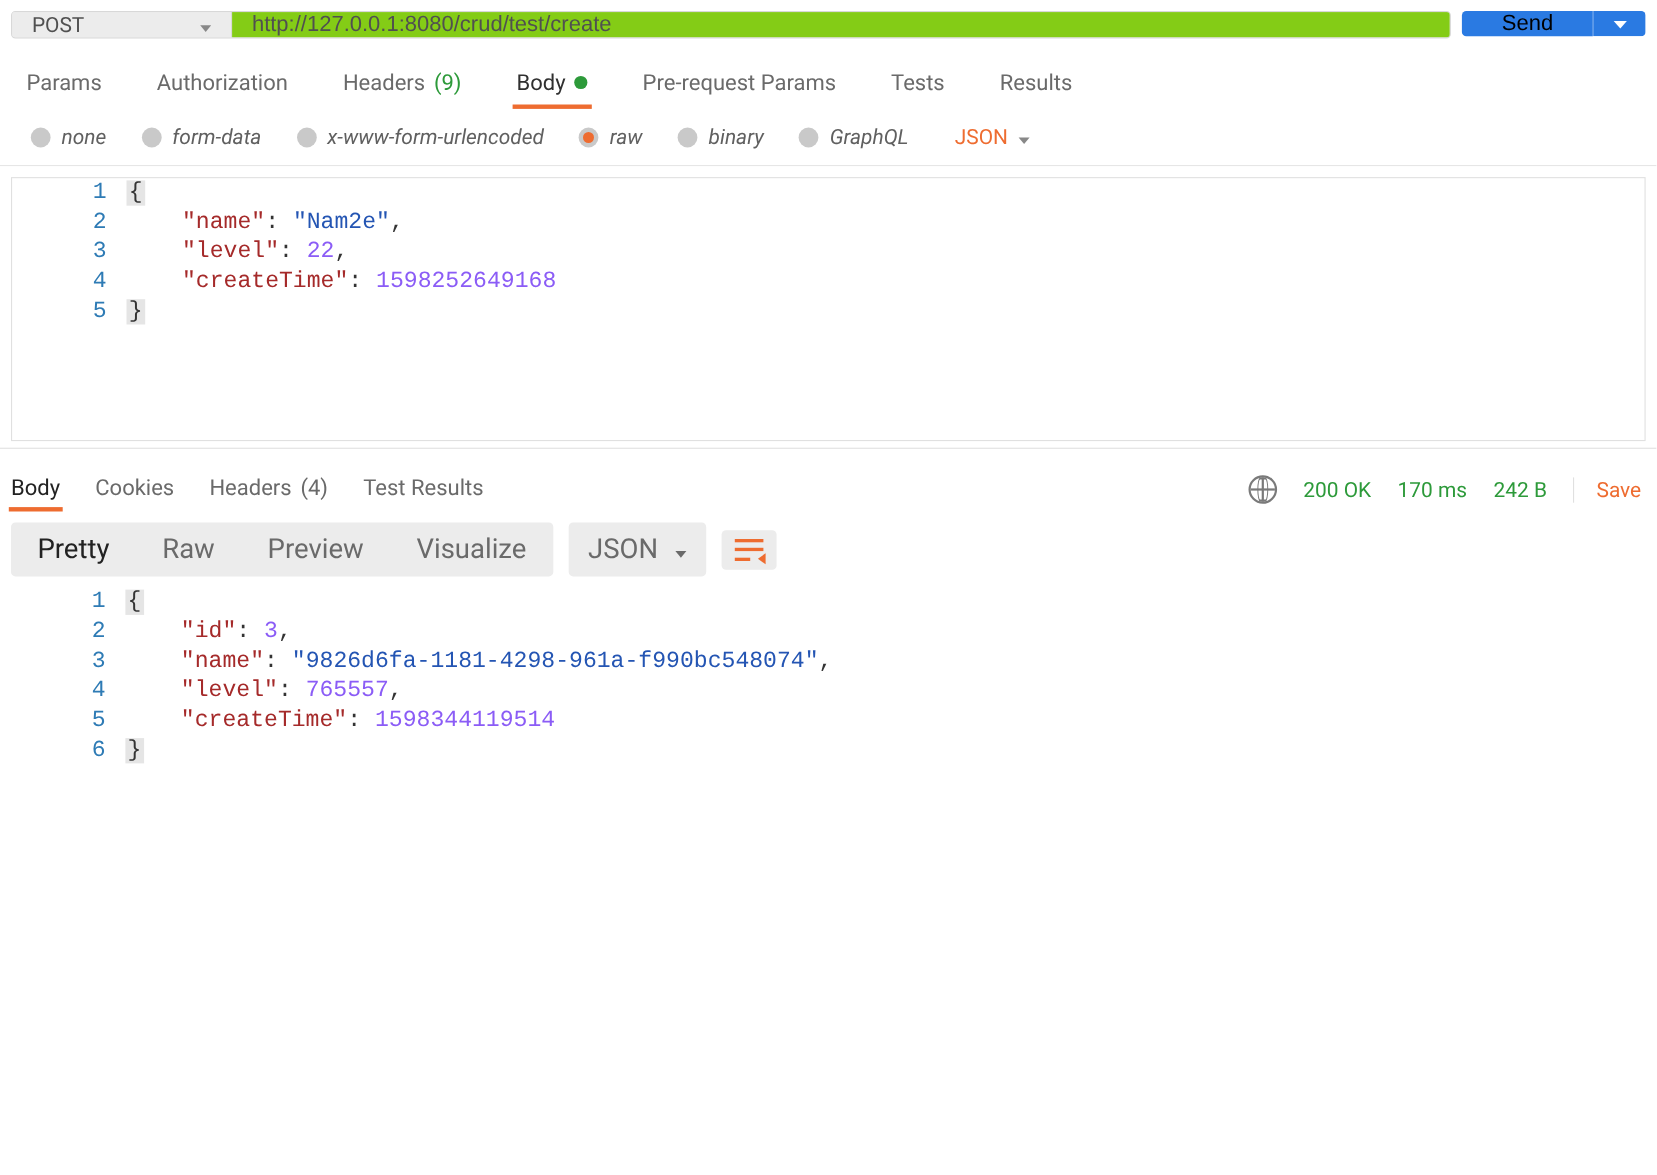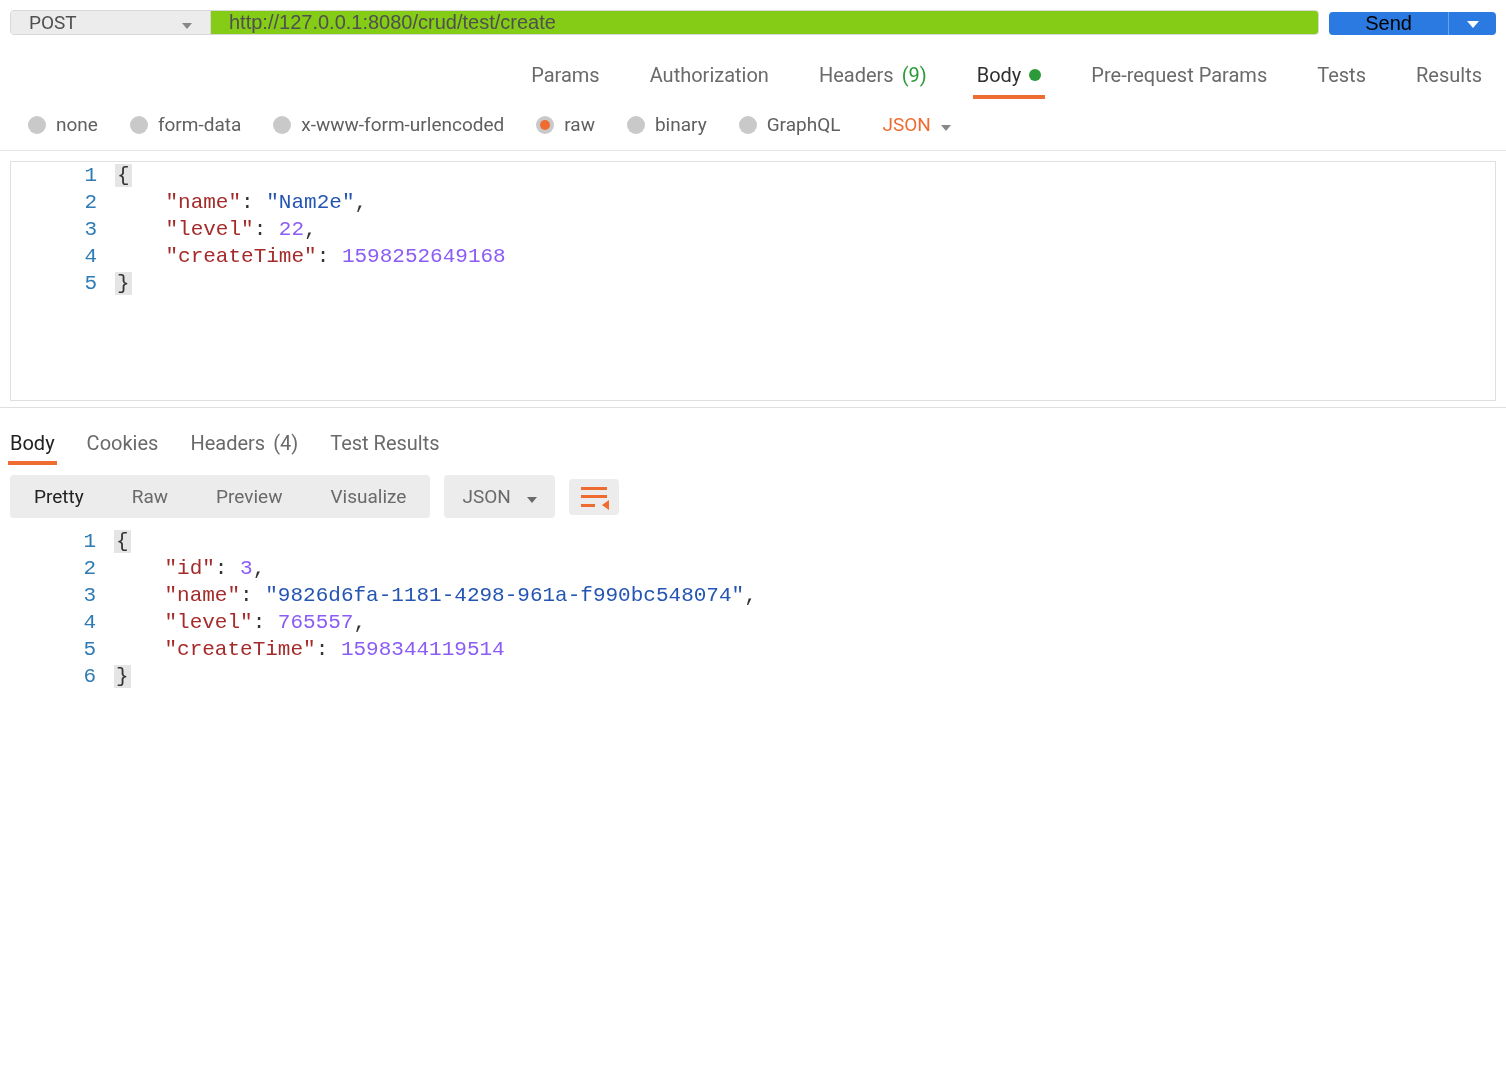--- a/index.html
+++ b/index.html
@@ -10,21 +10,21 @@
     background: #fff;
     width: 1506px;
   }
   .container { padding: 0; }
 
   
   .request-bar {
     display: flex;
     gap: 10px;
     padding: 10px;
-    align-items: flex-end;
+    align-items: flex-start;
   }
   .method-url {
     flex: 1;
     display: flex;
     border: 1px solid #d8d8d8;
     border-radius: 4px;
     background: #ececec;
     overflow: hidden;
   }
   .method-select {
@@ -90,21 +90,20 @@
   }
 
   
   .req-tabs {
     display: flex;
     gap: 42px;
     padding: 10px 20px 0 20px;
     font-size: 20px;
     color: #6a6a6a;
     border-bottom: none;
-    justify-content: flex-end;
   }
   .req-tab {
     padding: 8px 4px 12px 4px;
     cursor: pointer;
     display: flex;
     align-items: center;
     gap: 8px;
   }
   .req-tab .count { color: #2d9a3a; }
   .req-tab.active {
@@ -123,20 +122,21 @@
     align-items: center;
     gap: 32px;
     padding: 14px 28px 14px 28px;
     font-size: 19px;
     color: #606060;
     border-bottom: 1px solid #e6e6e6;
   }
   .radio-opt {
     display: flex; align-items: center; gap: 10px;
     cursor: pointer;
+    font-style: italic;
   }
   .radio-circle {
     width: 18px; height: 18px; border-radius: 50%;
     background: #c9c9c9; display:inline-block;
     position: relative;
   }
   .radio-opt.selected .radio-circle::after {
     content:""; position:absolute; inset:4px; border-radius:50%;
     background:#ee6c30;
   }
@@ -226,21 +226,21 @@
   .globe-icon::before { left:0; right:0; top:50%; height:2px; transform:translateY(-50%); }
   .globe-icon::after { top:0; bottom:0; left:50%; width:2px; transform:translateX(-50%); }
   .globe-ellipse {
     position:absolute; inset:0; border:2px solid #7a7a7a; border-radius:50% / 100%;
     transform: scaleX(.45);
   }
 
   
   .resp-toolbar {
     display:flex; align-items:center; gap:14px;
-    padding: 10px 10px; font-size: 19px;
+    padding: 10px 10px; font-size: 25px;
   }
   .seg-group {
     display:flex; background:#ececec; border-radius:4px; overflow:hidden;
   }
   .seg-btn {
     padding: 10px 24px; cursor:pointer; color:#6a6a6a;
   }
   .seg-btn.active { color:#222; }
   .resp-ct {
     display:flex; align-items:center; gap:16px;
@@ -369,20 +369,29 @@
   <div class="resp-header">
     <div class="resp-tabs">
       <div class="resp-tab active">Body</div>
       <div class="resp-tab">Cookies</div>
       <div class="resp-tab">
         <span>Headers</span>
         <span class="count">(4)</span>
       </div>
       <div class="resp-tab">Test Results</div>
     </div>
+    <div class="resp-meta">
+      <span class="globe-icon">
+          <span class="globe-ellipse"></span>
+        </span>
+      <span class="status-ok">200 OK</span>
+      <span class="status-ok">170 ms</span>
+      <span class="status-ok">242 B</span>
+      <span class="save-link">Save</span>
+    </div>
   </div>
 
   <div class="resp-toolbar">
     <div class="seg-group">
       <div class="seg-btn active">Pretty</div>
       <div class="seg-btn">Raw</div>
       <div class="seg-btn">Preview</div>
       <div class="seg-btn">Visualize</div>
     </div>
     <div class="resp-ct">

